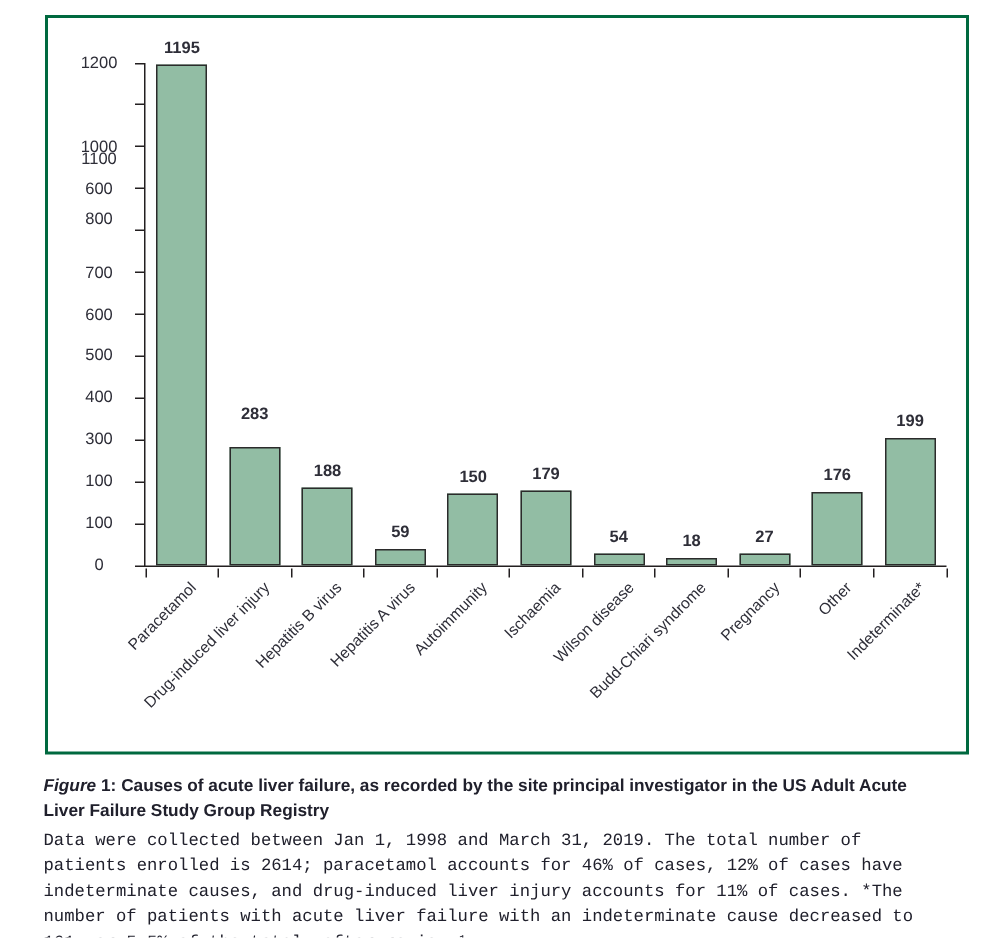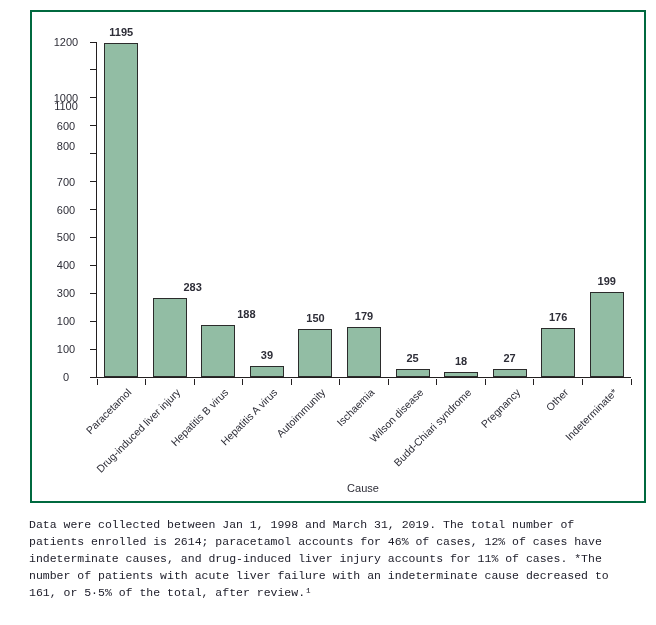--- a/index.html
+++ b/index.html
@@ -95,48 +95,48 @@
       <div class="xtick" style="left: 290.773px;"></div>
       <div class="xtick" style="left: 339.318px;"></div>
       <div class="xtick" style="left: 387.864px;"></div>
       <div class="xtick" style="left: 436.409px;"></div>
       <div class="xtick" style="left: 484.955px;"></div>
       <div class="xtick" style="left: 533.5px;"></div>
       <div class="bar" style="left: 7.27273px; top: 1px; width: 34px; height: 334px; background: rgb(146, 189, 164); border-color: rgb(43, 43, 43);"></div>
       <div class="val" style="left: -7.72727px; top: -16px;">1195</div>
       <div class="cat" style="left: -131.727px; top: 344px;">Paracetamol</div>
       <div class="bar" style="left: 55.8182px; top: 256px; width: 34px; height: 79px; background: rgb(146, 189, 164); border-color: rgb(43, 43, 43);"></div>
-      <div class="val" style="left: 40.8182px; top: 239px; text-align: right;">283</div>
+      <div class="val" style="left: 40.8182px; top: 228px;">283</div>
       <div class="cat" style="left: -83.1818px; top: 344px;">Drug-induced liver injury</div>
       <div class="bar" style="left: 104.364px; top: 283px; width: 34px; height: 52px; background: rgb(146, 189, 164); border-color: rgb(43, 43, 43);"></div>
-      <div class="val" style="left: 89.3636px; top: 266px; padding-left: 28px;">188</div>
+      <div class="val" style="left: 89.3636px; top: 266px;">188</div>
       <div class="cat" style="left: -34.6364px; top: 344px;">Hepatitis B virus</div>
       <div class="bar" style="left: 152.909px; top: 324px; width: 34px; height: 11px; background: rgb(146, 189, 164); border-color: rgb(43, 43, 43);"></div>
-      <div class="val" style="left: 137.909px; top: 307px;">39</div>
+      <div class="val" style="left: 137.909px; top: 307px;">59</div>
       <div class="cat" style="left: 13.9091px; top: 344px;">Hepatitis A virus</div>
       <div class="bar" style="left: 201.455px; top: 287px; width: 34px; height: 48px; background: rgb(146, 189, 164); border-color: rgb(43, 43, 43);"></div>
       <div class="val" style="left: 186.455px; top: 270px;">150</div>
       <div class="cat" style="left: 62.4545px; top: 344px;">Autoimmunity</div>
       <div class="bar" style="left: 250px; top: 285px; width: 34px; height: 50px; background: rgb(146, 189, 164); border-color: rgb(43, 43, 43);"></div>
       <div class="val" style="left: 235px; top: 268px;">179</div>
       <div class="cat" style="left: 111px; top: 344px;">Ischaemia</div>
       <div class="bar" style="left: 298.545px; top: 327px; width: 34px; height: 8px; background: rgb(146, 189, 164); border-color: rgb(43, 43, 43);"></div>
-      <div class="val" style="left: 283.545px; top: 310px;">25</div>
+      <div class="val" style="left: 283.545px; top: 310px;">54</div>
       <div class="cat" style="left: 159.545px; top: 344px;">Wilson disease</div>
       <div class="bar" style="left: 347.091px; top: 330px; width: 34px; height: 5px; background: rgb(146, 189, 164); border-color: rgb(43, 43, 43);"></div>
       <div class="val" style="left: 332.091px; top: 313px;">18</div>
       <div class="cat" style="left: 208.091px; top: 344px;">Budd-Chiari syndrome</div>
       <div class="bar" style="left: 395.636px; top: 327px; width: 34px; height: 8px; background: rgb(146, 189, 164); border-color: rgb(43, 43, 43);"></div>
       <div class="val" style="left: 380.636px; top: 310px;">27</div>
       <div class="cat" style="left: 256.636px; top: 344px;">Pregnancy</div>
       <div class="bar" style="left: 444.182px; top: 286px; width: 34px; height: 49px; background: rgb(146, 189, 164); border-color: rgb(43, 43, 43);"></div>
       <div class="val" style="left: 429.182px; top: 269px;">176</div>
       <div class="cat" style="left: 305.182px; top: 344px;">Other</div>
       <div class="bar" style="left: 492.727px; top: 250px; width: 34px; height: 85px; background: rgb(146, 189, 164); border-color: rgb(43, 43, 43);"></div>
       <div class="val" style="left: 477.727px; top: 233px;">199</div>
       <div class="cat" style="left: 353.727px; top: 344px;">Indeterminate*</div>
     </div>
-  <div class="x-title">Cause</div>
 </div>
 
 <div class="caption">
+  <p class="caption-title"><span class="fig-word">Figure</span><span> 1:</span><span> Causes of acute liver failure, as recorded by the site principal investigator in the US Adult Acute Liver Failure Study Group Registry</span></p>
   <p class="caption-body">Data were collected between Jan 1, 1998 and March 31, 2019. The total number of patients enrolled is 2614; paracetamol accounts for 46% of cases, 12% of cases have indeterminate causes, and drug-induced liver injury accounts for 11% of cases. *The number of patients with acute liver failure with an indeterminate cause decreased to 161, or 5·5% of the total, after review.¹</p>
 </div>
 
 </body></html>

